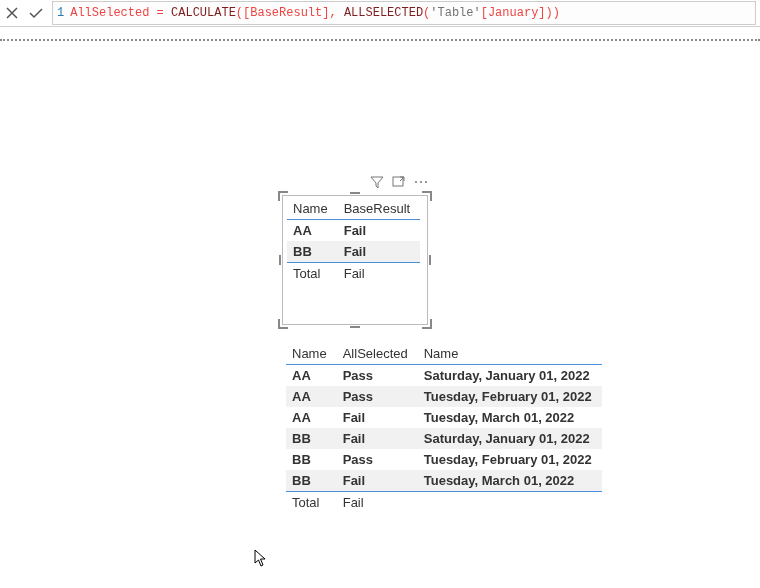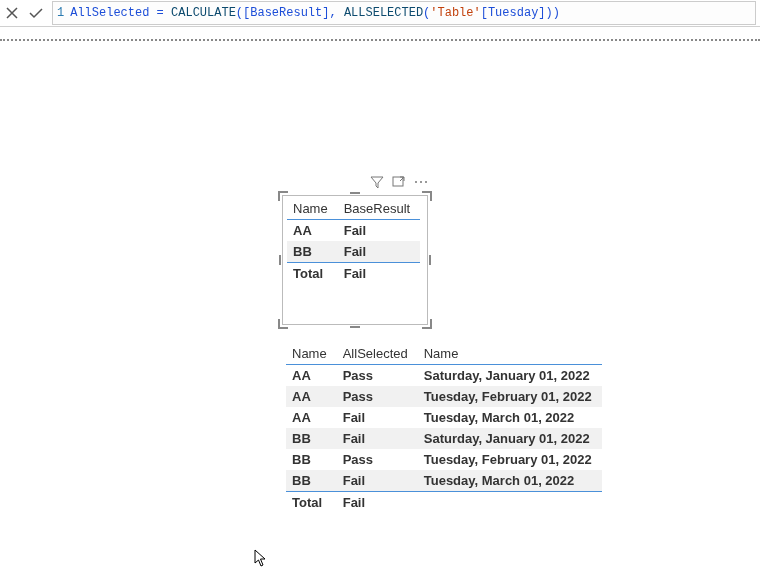--- a/index.html
+++ b/index.html
@@ -38,23 +38,23 @@
     align-items: center;
     font-family: Consolas, "Courier New", monospace;
     font-size: 12px;
     padding-left: 4px;
     background: #fdfdfd;
   }
   .linenum {
     color: #2a7ab0;
     margin-right: 6px;
   }
-  .t-plain { color: #1d4ed8; text-align: right; }
-  .t-func  { color: #0c4a6e; }
-  .t-str   { color: #c2410c; }
+  .t-plain { color: #ef4444; text-align: right; }
+  .t-func  { color: #7f1d1d; }
+  .t-str   { color: #737373; }
   .dots {
     border-top: 2px dotted #888;
     margin-top: 12px;
   }
   .canvas { position: relative; }
 
   
   .visual1-wrap {
     position: absolute;
     left: 282px;
@@ -120,21 +120,21 @@
     padding: 3px 10px 3px 6px;
     border-bottom: 1px solid #4a90d9;
     margin-left: 48px;
   }
   .pbi-table td {
     padding: 3px 10px 3px 6px;
     font-weight: bold;
   }
   .pbi-table tr.alt td { background:#f1f1f1; }
   .pbi-table tr.total td {
-    font-weight: 700;
+    font-weight: 400;
     border-top: 1px solid #4a90d9;
     margin-left: 25px;
   }
 
   .visual2 {
     position: absolute;
     left: 286px;
     top: 302px;
   }
 
@@ -154,21 +154,21 @@
         <path d="M2 2 L12 12 M12 2 L2 12" stroke="#555" stroke-width="1.5" fill="none"></path>
       </svg>
   </div>
   <div class="formula-btn">
     <svg width="16" height="14" viewBox="0 0 16 14">
         <path d="M2 7 L6 11 L14 3" stroke="#555" stroke-width="1.5" fill="none"></path>
       </svg>
   </div>
   <div class="formula-box">
     <span class="linenum">1</span>
-    <span id="formula-text"><span class="t-plain">AllSelected = </span><span class="t-func">CALCULATE</span><span class="t-plain">([BaseResult], </span><span class="t-func">ALLSELECTED</span><span class="t-plain">(</span><span class="t-str">'Table'</span><span class="t-plain">[Tuesday]))</span></span>
+    <span id="formula-text"><span class="t-plain">AllSelected = </span><span class="t-func">CALCULATE</span><span class="t-plain">([BaseResult], </span><span class="t-func">ALLSELECTED</span><span class="t-plain">(</span><span class="t-str">'Table'</span><span class="t-plain">[January]))</span></span>
   </div>
 </div>
 <div class="dots"></div>
 
 <div class="canvas">
 
   <div class="visual1-wrap">
     <div class="visual-toolbar">
       <div class="vt-icon">
         <svg width="14" height="14" viewBox="0 0 14 14">

